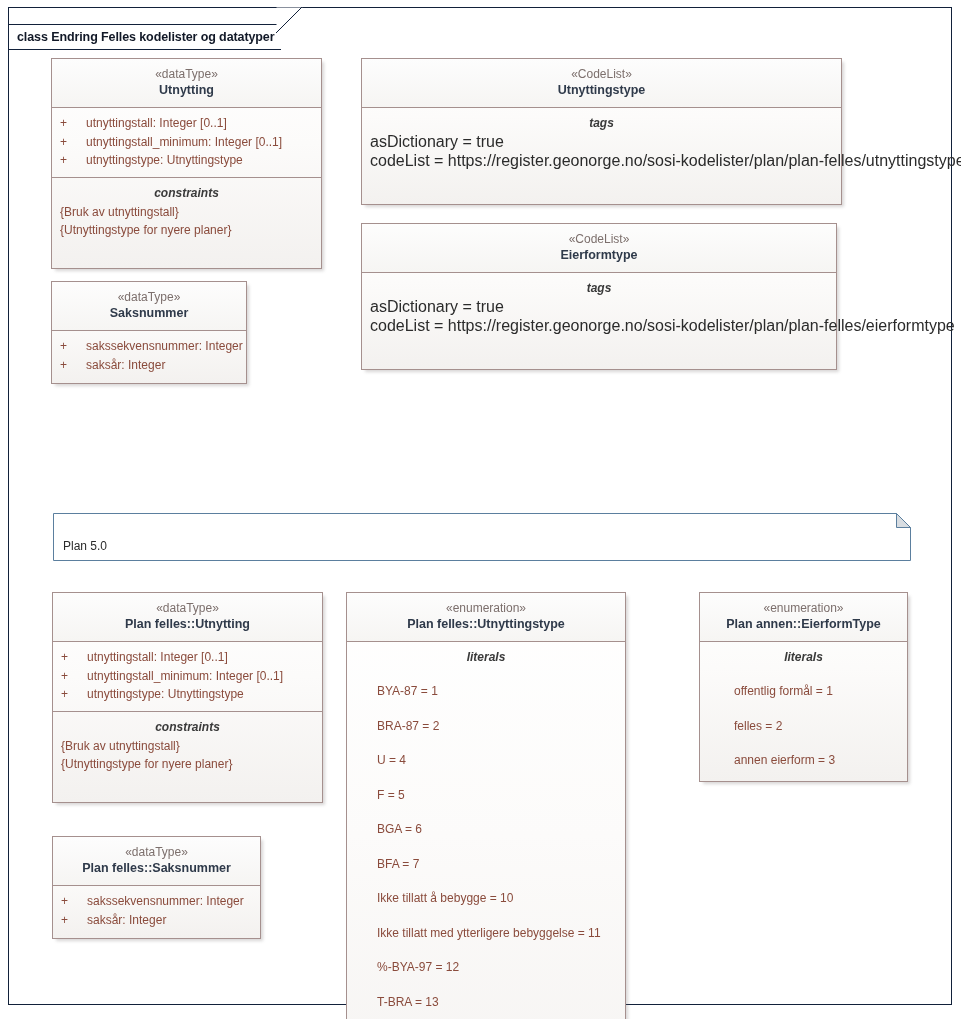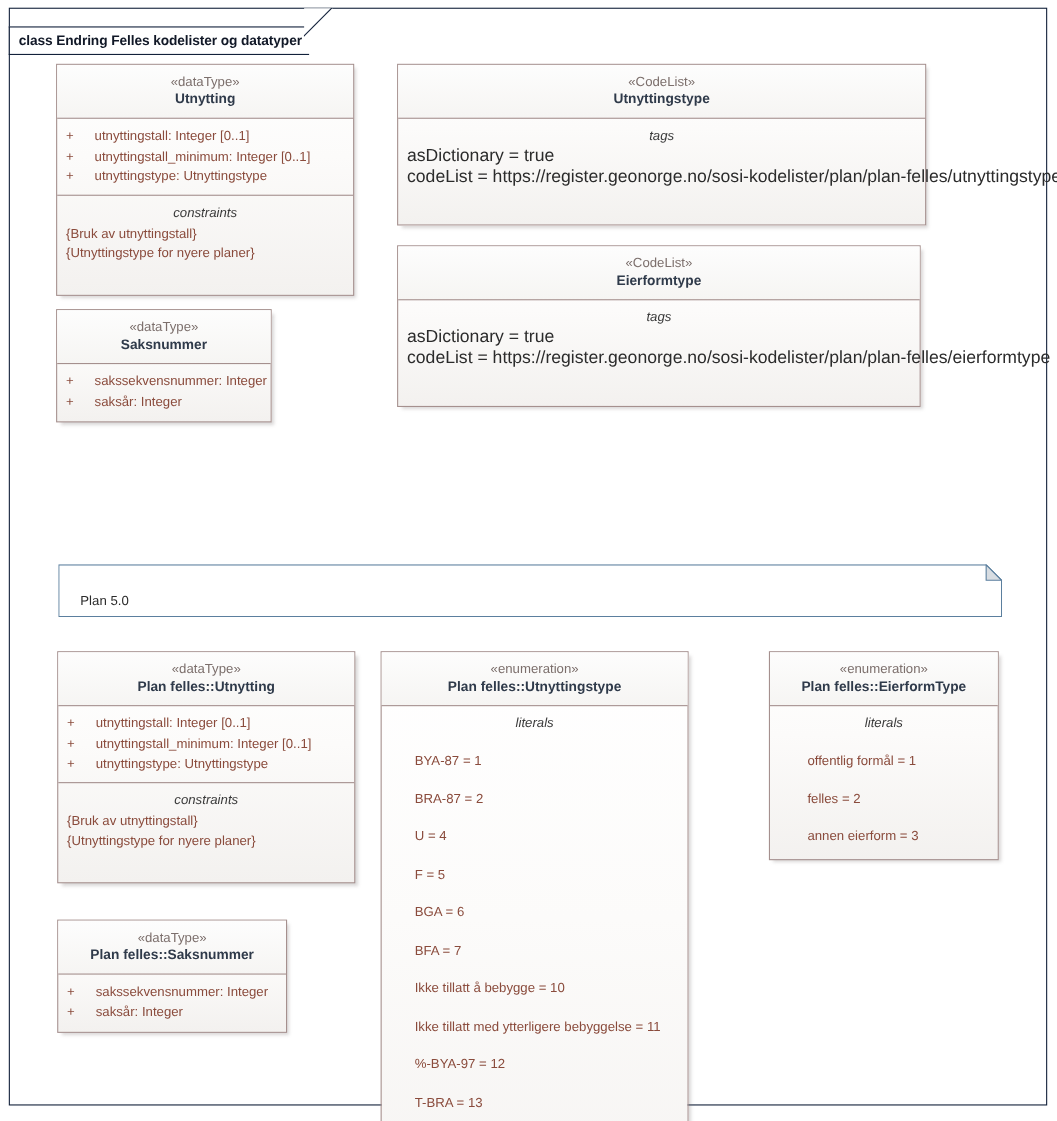--- a/index.html
+++ b/index.html
@@ -91,20 +91,21 @@
   .compartment + .compartment {
     border-top: 1px solid #a5908e;
   }
   .compartment-title {
     text-align: center;
     font-style: italic;
     font-size: 12px;
     color: #3a3a3a;
     line-height: 18px;
     margin-bottom: 1px;
+    font-weight: bold;
   }
   .attr-row {
     display: flex;
     font-size: 12px;
     color: #8a4b3c;
     line-height: 18.5px;
     white-space: nowrap;
   }
   .attr-vis {
     width: 26px;
@@ -143,21 +144,21 @@
     height: 48px;
     box-sizing: border-box;
   }
   #plan-note svg {
     position: absolute;
     left: 0; top: 0;
     display: block;
   }
   #plan-note-label {
     position: absolute;
-    left: 20px;
+    left: 10px;
     top: 25px;
     font-size: 12px;
     color: #2b2b2b;
     line-height: 16px;
   }
 </style>
 </head>
 <body>
 
 <div id="diagram-frame"></div>
@@ -294,21 +295,21 @@
     <div class="literal-row">BYA = 15</div>
     <div class="literal-row">%-BYA = 16</div>
     <div class="literal-row">BRA = 17</div>
     <div class="literal-row">%-BRA = 18</div>
   </div>
 </div>
 
 <div class="uml-box" style="left:699px; top:592px; width:209px;">
   <div class="uml-header">
     <div class="stereotype">«enumeration»</div>
-    <div class="classname">Plan felles::EierformType</div>
+    <div class="classname">Plan annen::EierformType</div>
   </div>
   <div class="compartment" style="padding-bottom:11px;">
     <div class="compartment-title">literals</div>
     <div class="literal-row narrow">offentlig formål = 1</div>
     <div class="literal-row narrow">felles = 2</div>
     <div class="literal-row narrow">annen eierform = 3</div>
   </div>
 </div>
 
 <div class="uml-box" style="left:52px; top:836px; width:209px;">

